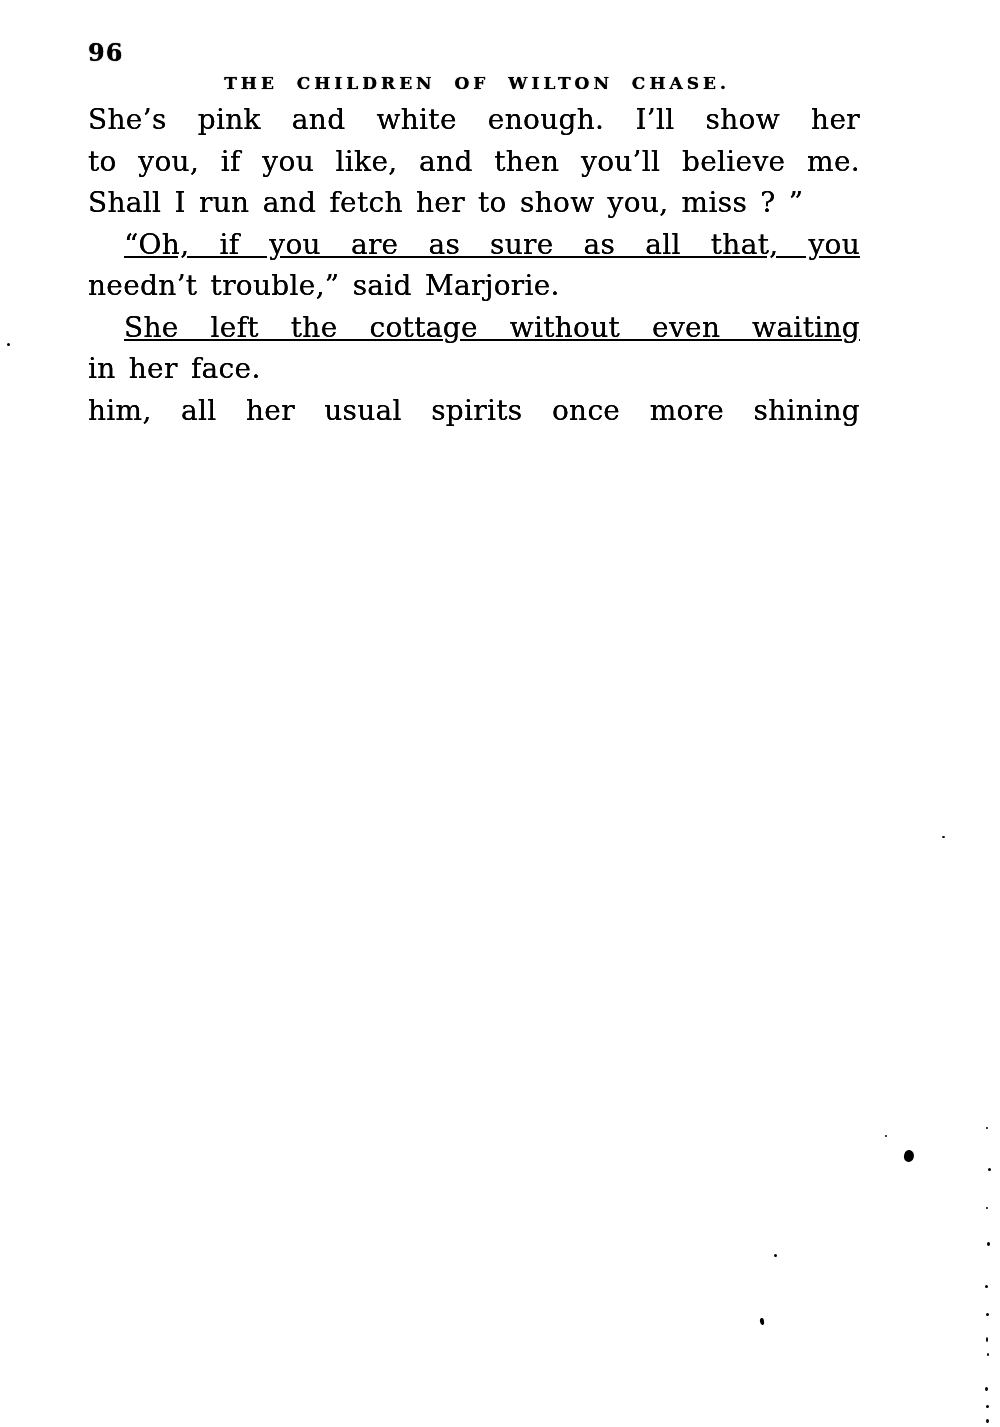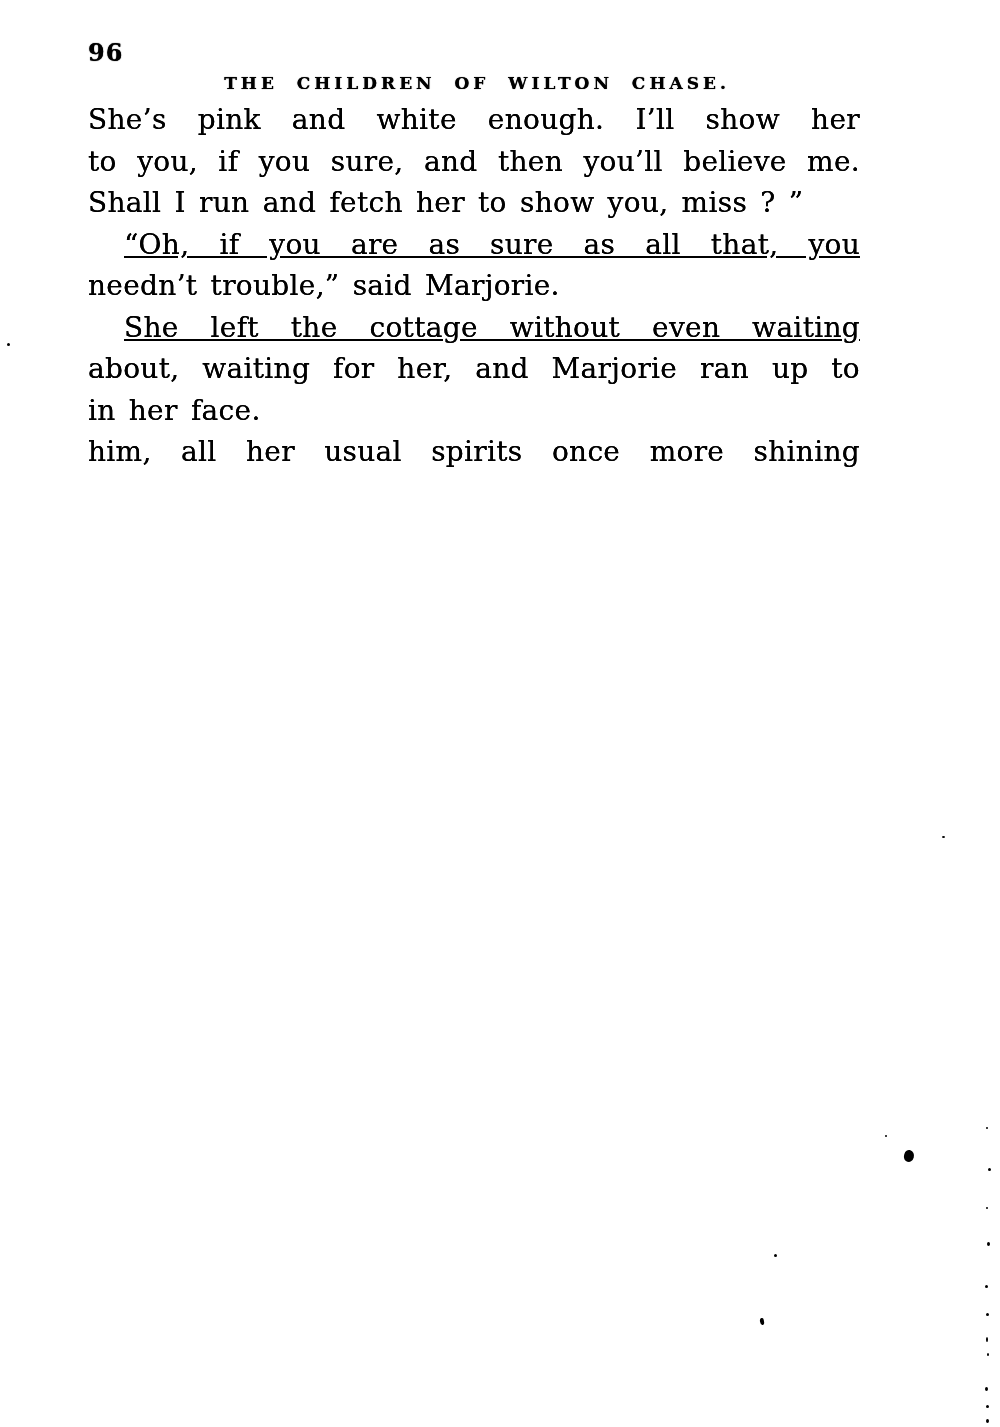--- a/index.html
+++ b/index.html
@@ -94,26 +94,25 @@
 <body>
 
 <div class="page">
 
   <div class="page-number">96</div>
 
   <div class="running-title">THE CHILDREN OF WILTON CHASE.</div>
 
   <div class="text-block">
     <div class="line j">She’s pink and white enough. I’ll show her</div>
-    <div class="line j">to you, if you sure, and then you’ll believe me.</div>
+    <div class="line j">to you, if you like, and then you’ll believe me.</div>
     <div class="line">Shall I run and fetch her to show you, miss ? ”</div>
     <div class="line j ind">“Oh, if you are as sure as all that, you</div>
     <div class="line">needn’t trouble,” said Marjorie.</div>
     <div class="line j ind">She left the cottage without even waiting</div>
-    <div class="line j">about, waiting for her, and Marjorie ran up to</div>
     <div class="line">in her face.</div>
     <div class="line j">him, all her usual spirits once more shining</div>
   </div>
 
   <div class="speck s1"></div>
   <div class="speck s2"></div>
   <div class="speck s3"></div>
   <div class="speck s4"></div>
   <div class="speck s5"></div>
   <div class="speck s6"></div>

